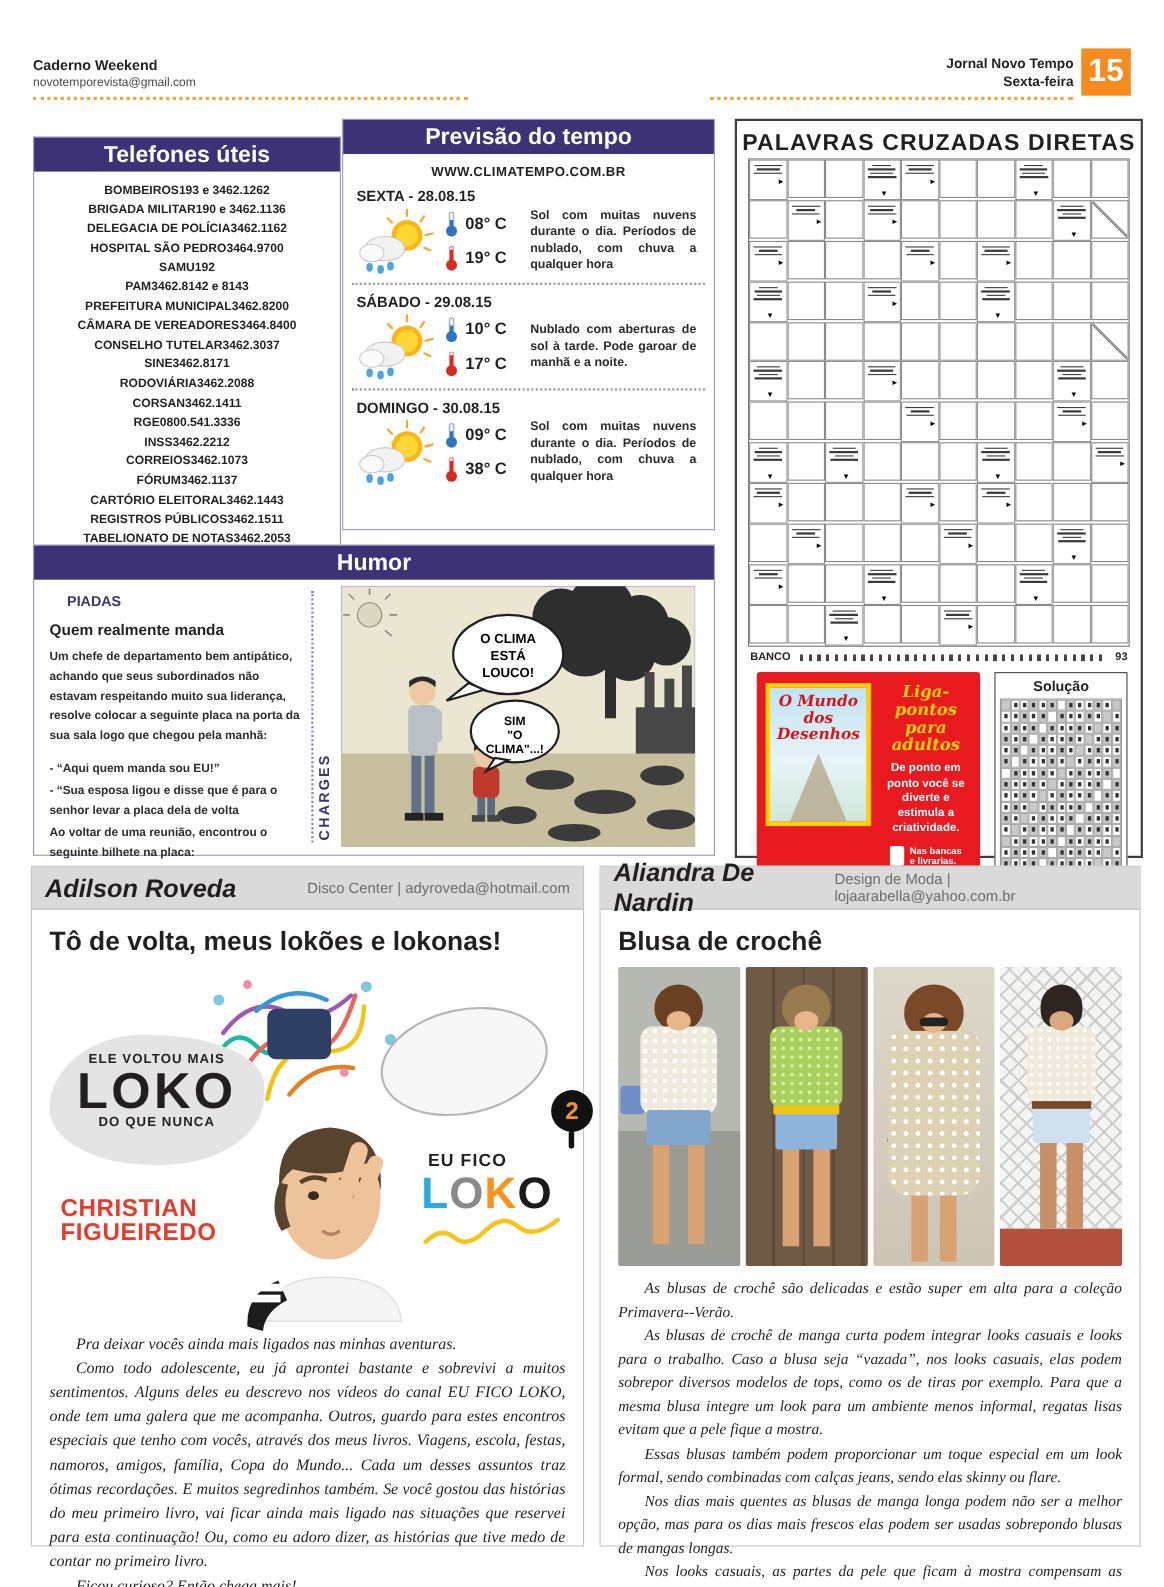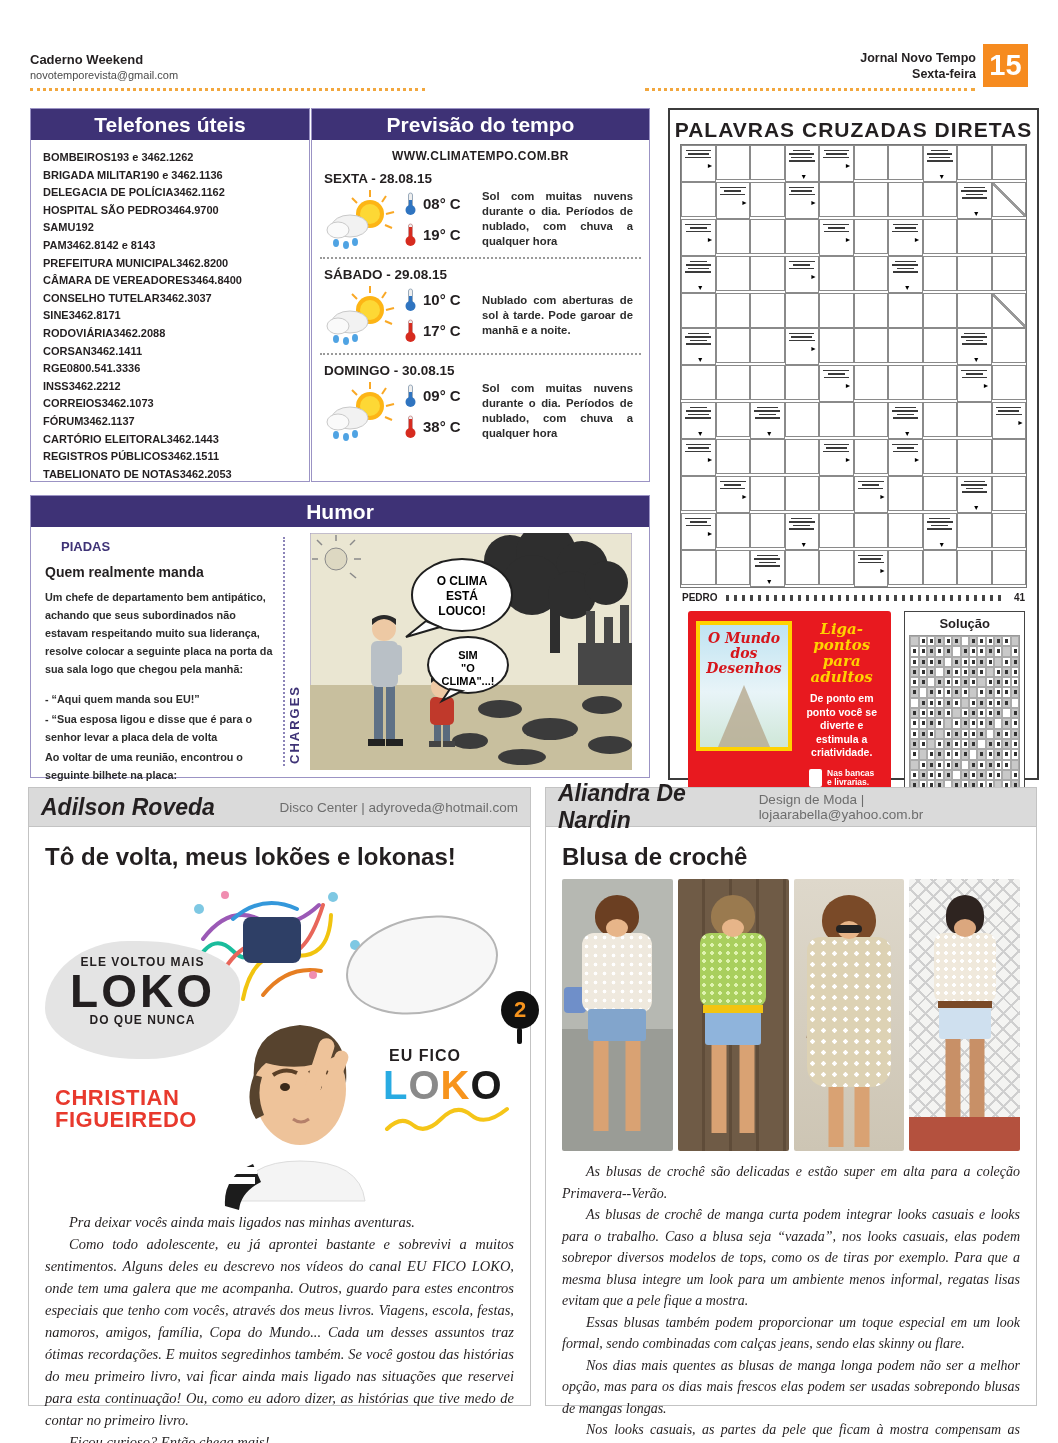--- a/index.html
+++ b/index.html
@@ -17,21 +17,21 @@
             background:linear-gradient(180deg,#fdb515 20%,#f26a21 80%);-webkit-background-clip:text;background-clip:text;color:transparent;}
   .masthead-date{font-size:11px;font-weight:bold;color:#3a3a3a;margin-top:1px;}
   .hdr-right{right:82px;top:50px;text-align:right;font-weight:bold;font-size:12.5px;line-height:16px;}
   .pagenum{right:30px;top:44px;width:45px;height:43px;background:#f68b1f;color:#fff;
            font-weight:bold;font-size:29px;text-align:center;line-height:43px;}
   
   .sec{border:1px solid #9b93c4;background:#fff;}
   .sec-hd{background:#3e3276;color:#fff;font-weight:bold;text-align:center;font-size:21px;height:31px;line-height:31px;}
   
   .tel-list{padding:9px 12px 0 12px;}
-  .tel-row{display:flex;justify-content:flex-start;font-size:11px;font-weight:bold;line-height:17.6px;}
+  .tel-row{display:flex;justify-content:center;font-size:11px;font-weight:bold;line-height:17.6px;}
   
   .wx-site{text-align:center;font-size:12px;font-weight:bold;letter-spacing:.4px;margin:9px 0 4px 0;}
   .wx-day{padding:2px 12px 0 12px;}
   .wx-label{font-weight:bold;font-size:13.5px;margin:2px 0 2px 0;}
   .wx-row{display:flex;align-items:center;}
   .wx-icon{width:72px;height:62px;flex:0 0 72px;}
   .wx-temps{width:78px;flex:0 0 78px;padding-left:8px;}
   .wx-temp{display:flex;align-items:center;height:31px;font-weight:bold;font-size:15px;}
   .wx-temp svg{margin-right:6px;}
   .wx-desc{flex:1;font-size:11.3px;font-weight:bold;color:#2c2c2c;text-align:justify;line-height:15px;padding-right:4px;}
@@ -132,21 +132,21 @@
     <div class="t2">novotemporevista@gmail.com</div>
   </div>
 
 
   <div class="abs hdr-right">
     <div>Jornal Novo Tempo</div>
     <div>Sexta-feira</div>
   </div>
   <div class="abs pagenum">15</div>
 
-  <div class="abs sec" style="left:30px;top:108px;width:278px;height:372px;">
+  <div class="abs sec" style="left:30px;top:124px;width:278px;height:372px;">
     <div class="sec-hd">Telefones úteis</div>
     <div class="tel-list">
       <div class="tel-row">
           <span>BOMBEIROS</span>
           <span>193 e 3462.1262</span>
         </div>
       <div class="tel-row">
           <span>BRIGADA MILITAR</span>
           <span>190 e 3462.1136</span>
         </div>
@@ -749,23 +749,23 @@
           <div class="ln" style="width: 72%;"></div>
           <div class="ln" style="width: 92%;"></div>
           <span class="cw-ar" style="right: 1px; top: 45%;">►</span>
         </div>
         <div class="cw-cell"></div>
         <div class="cw-cell"></div>
         <div class="cw-cell"></div>
         <div class="cw-cell"></div>
       </div>
     <div class="cw-banco">
-      <span>PEDRO</span>
+      <span>BANCO</span>
       <span class="cw-scr"></span>
-      <span>41</span>
+      <span>93</span>
     </div>
     <div class="cw-bottom">
 
       <div class="ad">
         <div class="ad-cover">
           <div class="eiffel"></div>
           <div class="ct"><span>O Mundo</span><br>
                <span>dos Desenhos</span></div>
         </div>
         <div class="ad-right">

